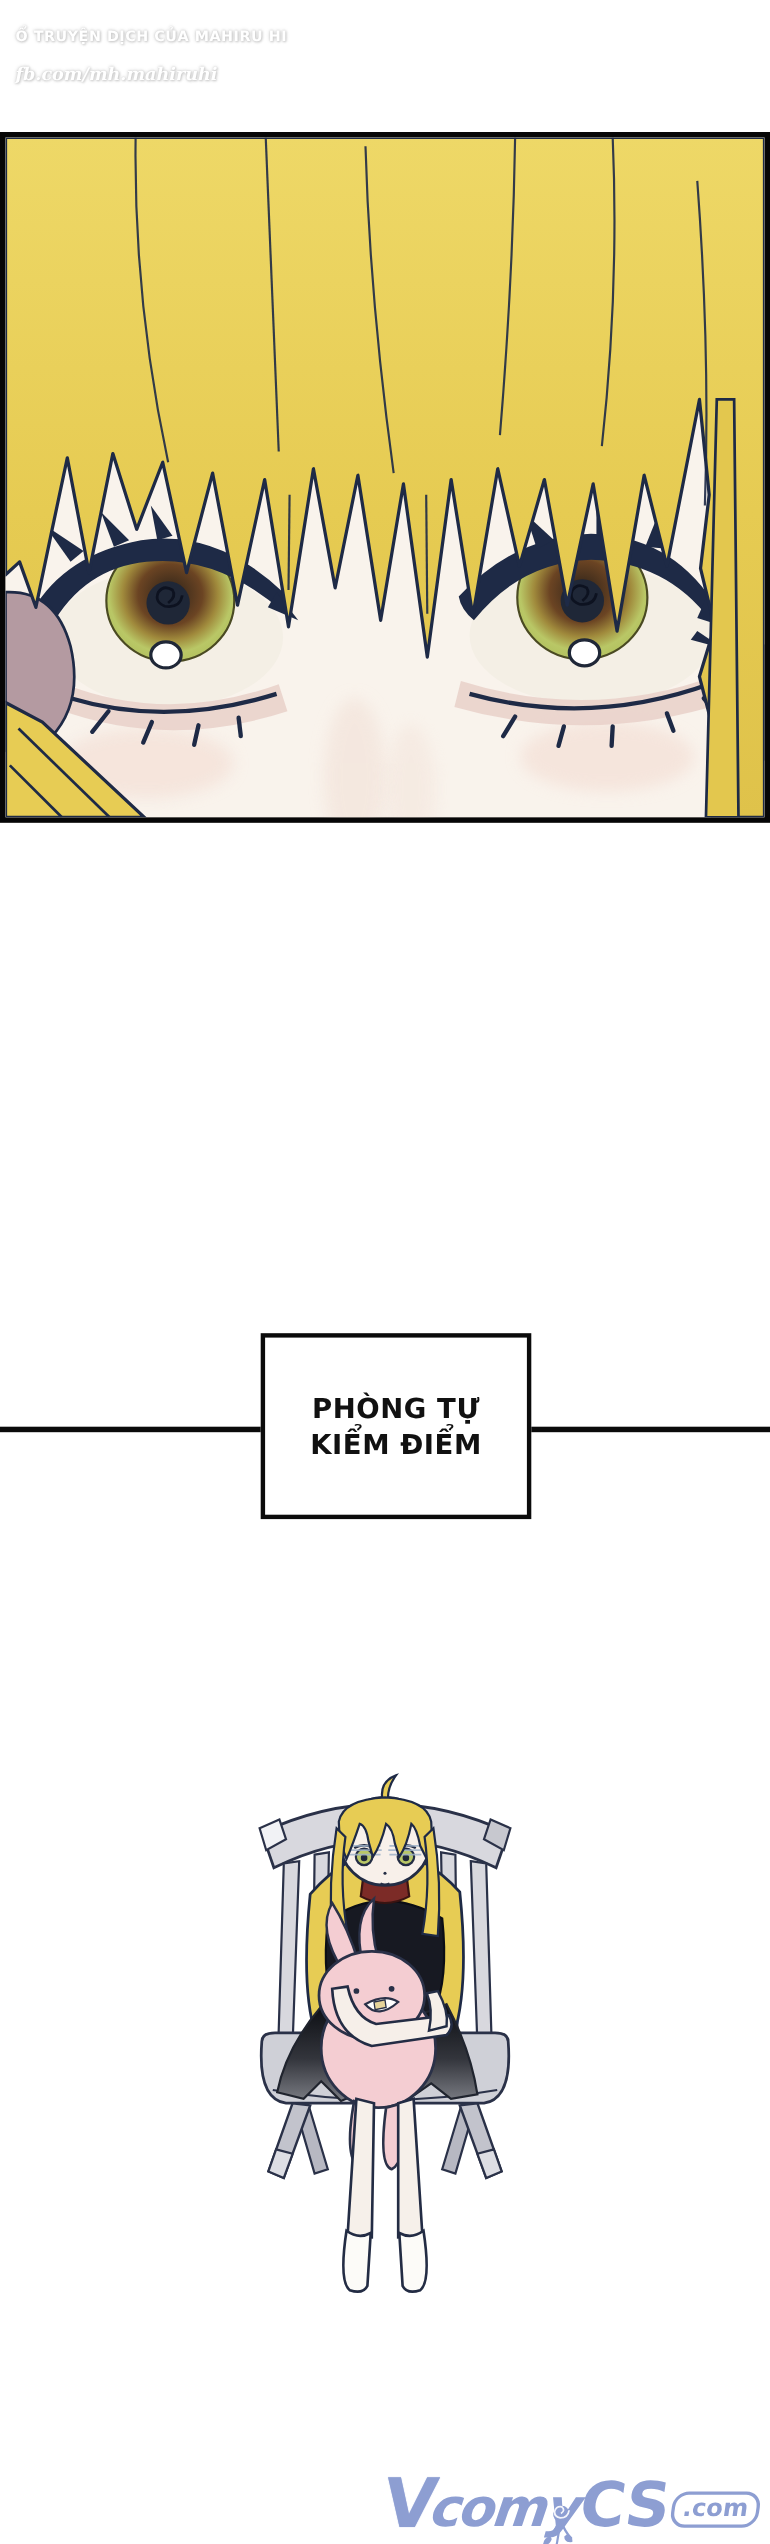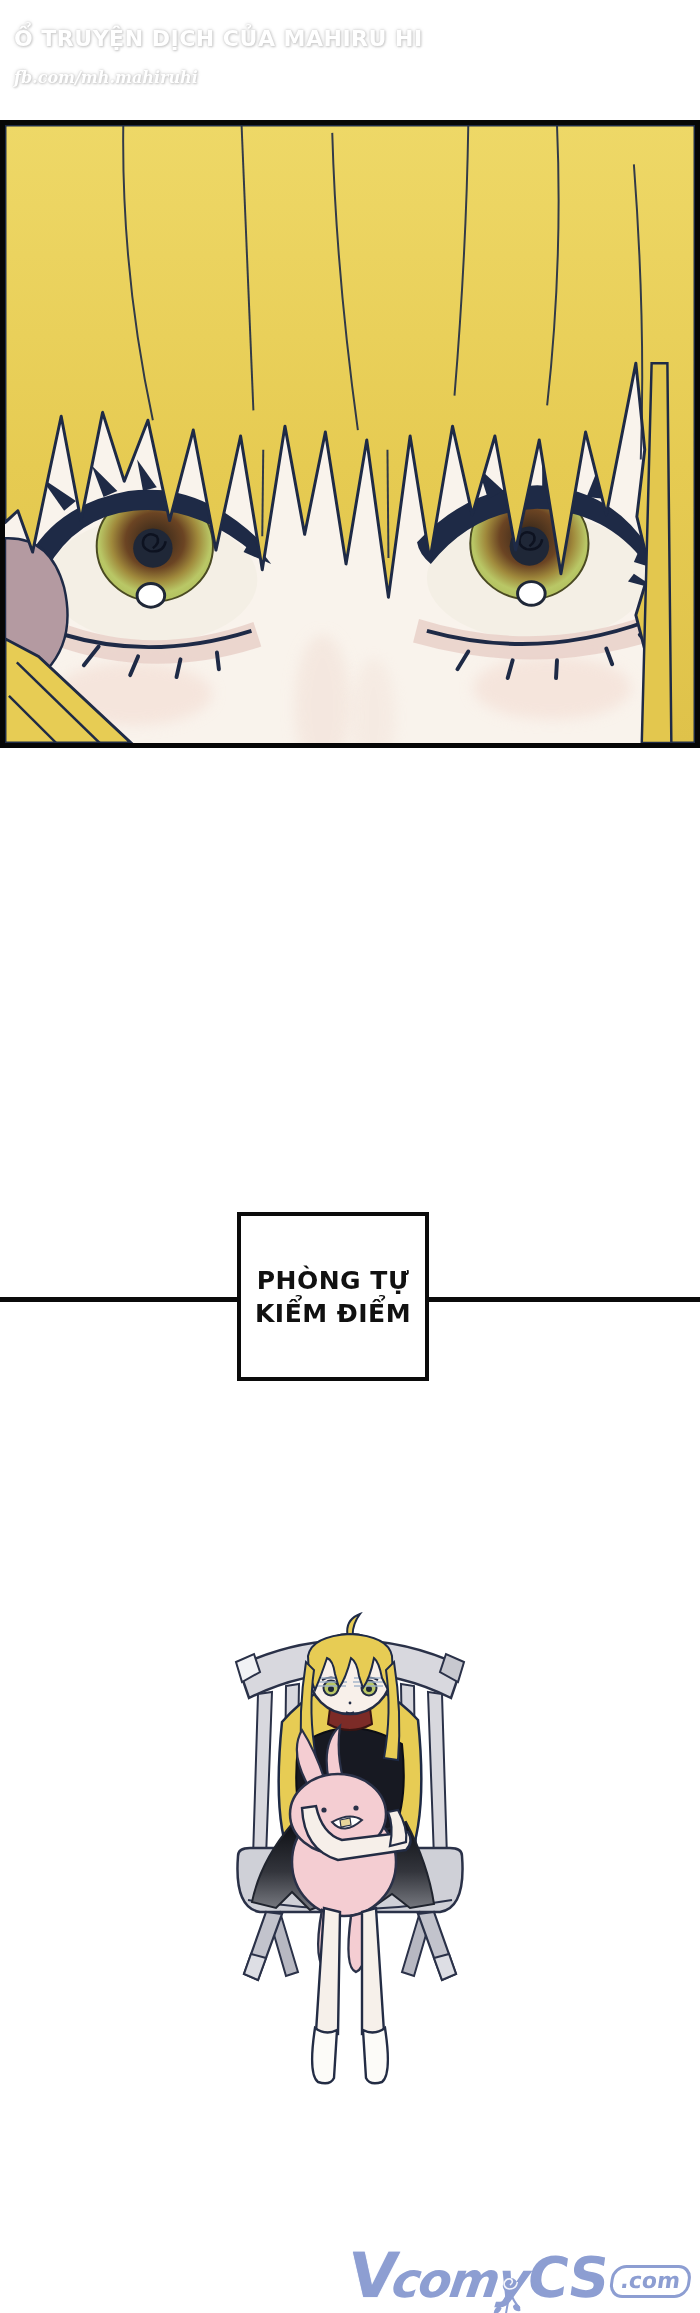--- a/index.html
+++ b/index.html
@@ -4,38 +4,38 @@
 <style>
   html,body{margin:0;padding:0;}
   body{
     width:700px;height:2313px;position:relative;background:#ffffff;
     font-family:"DejaVu Sans","Liberation Sans",sans-serif;
     overflow:hidden;
   }
   
   .watermark{position:absolute;left:14px;top:26px;color:#ffffff;}
   .wm-line1{
-    font-size:22px;font-weight:bold;letter-spacing:.5px;
+    font-size:13px;font-weight:bold;letter-spacing:.5px;
     text-shadow:0 0 2px #c9c9c9,0 0 4px #d6d6d6,1px 1px 2px #cfcfcf;
   }
   .wm-line2{
     font-family:"DejaVu Serif","Liberation Serif",serif;
     font-style:italic;font-weight:bold;font-size:16px;margin-top:17px;
     text-shadow:0 0 2px #c9c9c9,0 0 4px #d6d6d6,1px 1px 2px #cfcfcf;
   }
   
   .eye-panel{
     position:absolute;left:0;top:120px;width:700px;height:628px;
     border:5px solid #060606;box-sizing:border-box;background:#f9f3ec;
   }
   .eye-panel svg{display:block;width:100%;height:100%;}
   
   .divider{position:absolute;left:0;top:1297px;width:700px;height:5px;background:#0b0b0b;}
   .caption-box{
-    position:absolute;left:237px;top:1212px;width:192px;height:169px;
+    position:absolute;left:237px;top:1212px;width:246px;height:169px;
     background:#ffffff;border:4px solid #0b0b0b;box-sizing:border-box;
     display:flex;flex-direction:column;align-items:center;justify-content:center;
     z-index:2;
   }
   .caption-line{
     font-size:25px;font-weight:bold;color:#111111;letter-spacing:.5px;
     line-height:1.32;text-align:center;
   }
   
   .illustration{position:absolute;left:220px;top:1612px;width:260px;height:480px;}

